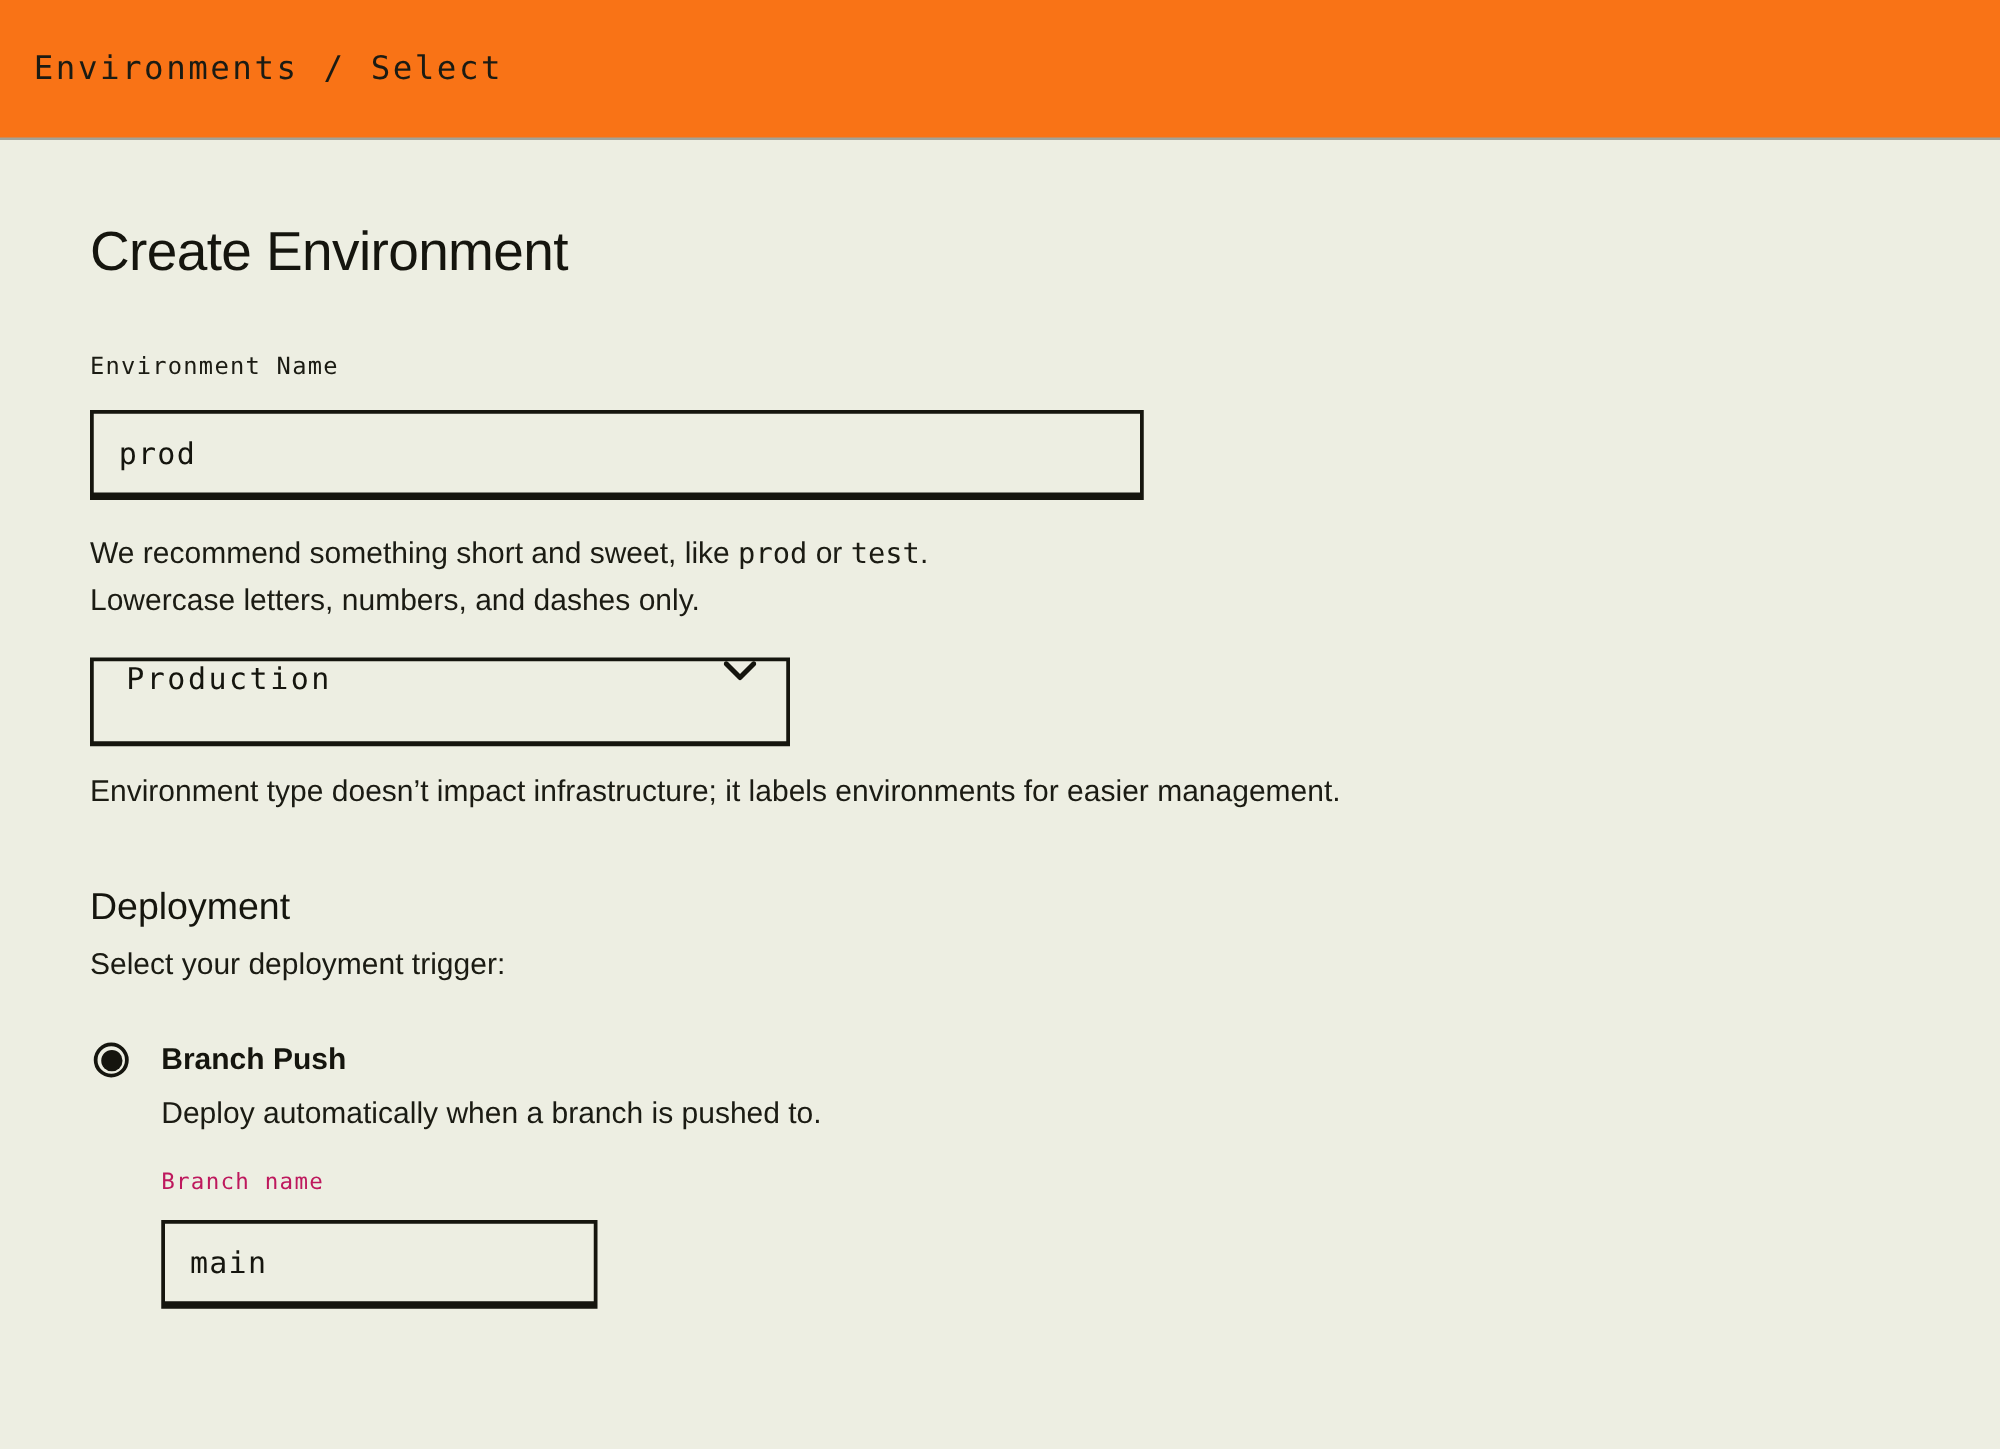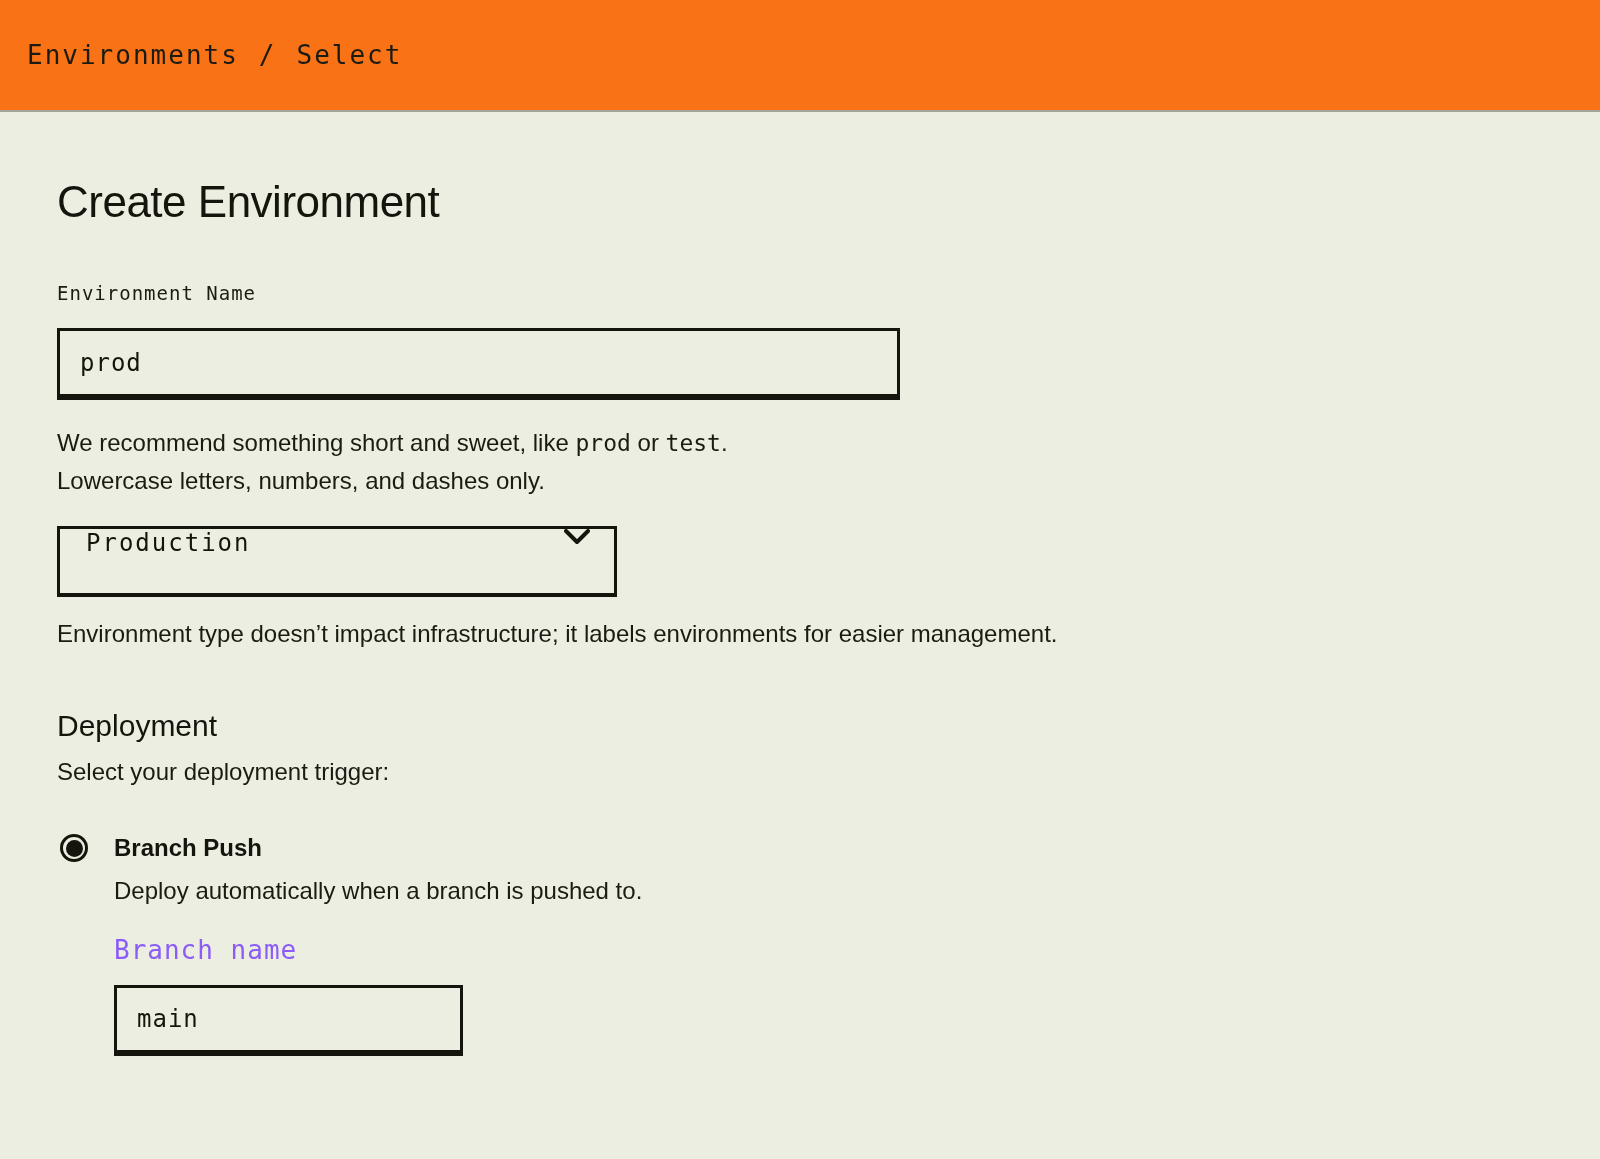--- a/index.html
+++ b/index.html
@@ -31,21 +31,21 @@
     font-family: "DejaVu Sans Mono", monospace;
     font-size: 26px;
     letter-spacing: 2px;
     color: #1b1b13;
   }
   .breadcrumb .crumb { cursor: pointer; }
   .breadcrumb .sep { font-size: 26px; }
 
   
   .main {
-    padding: 66px 0 0 57px;
+    padding: 66px 0 0 72px;
   }
   h1.page-title {
     margin: 0;
     font-size: 44px;
     line-height: 1.1;
     font-weight: 500;
     letter-spacing: -0.5px;
     color: #15150e;
   }
 
@@ -161,23 +161,23 @@
   .radio-desc {
     margin-top: 10px;
     font-size: 24px;
     line-height: 36px;
     color: #1b1b13;
   }
 
   .branch-field { margin-top: 26px; }
   .label-branch {
     font-family: "DejaVu Sans Mono", monospace;
-    font-size: 26px;
+    font-size: 18px;
     letter-spacing: 1px;
-    color: #8b5cf6;
+    color: #be185d;
     display: block;
   }
   .input-branch { margin-top: 20px; height: 71px; }
 </style>
 </head>
 <body>
 
 <header class="topbar">
   <nav class="breadcrumb">
     <span class="crumb">Environments</span>

